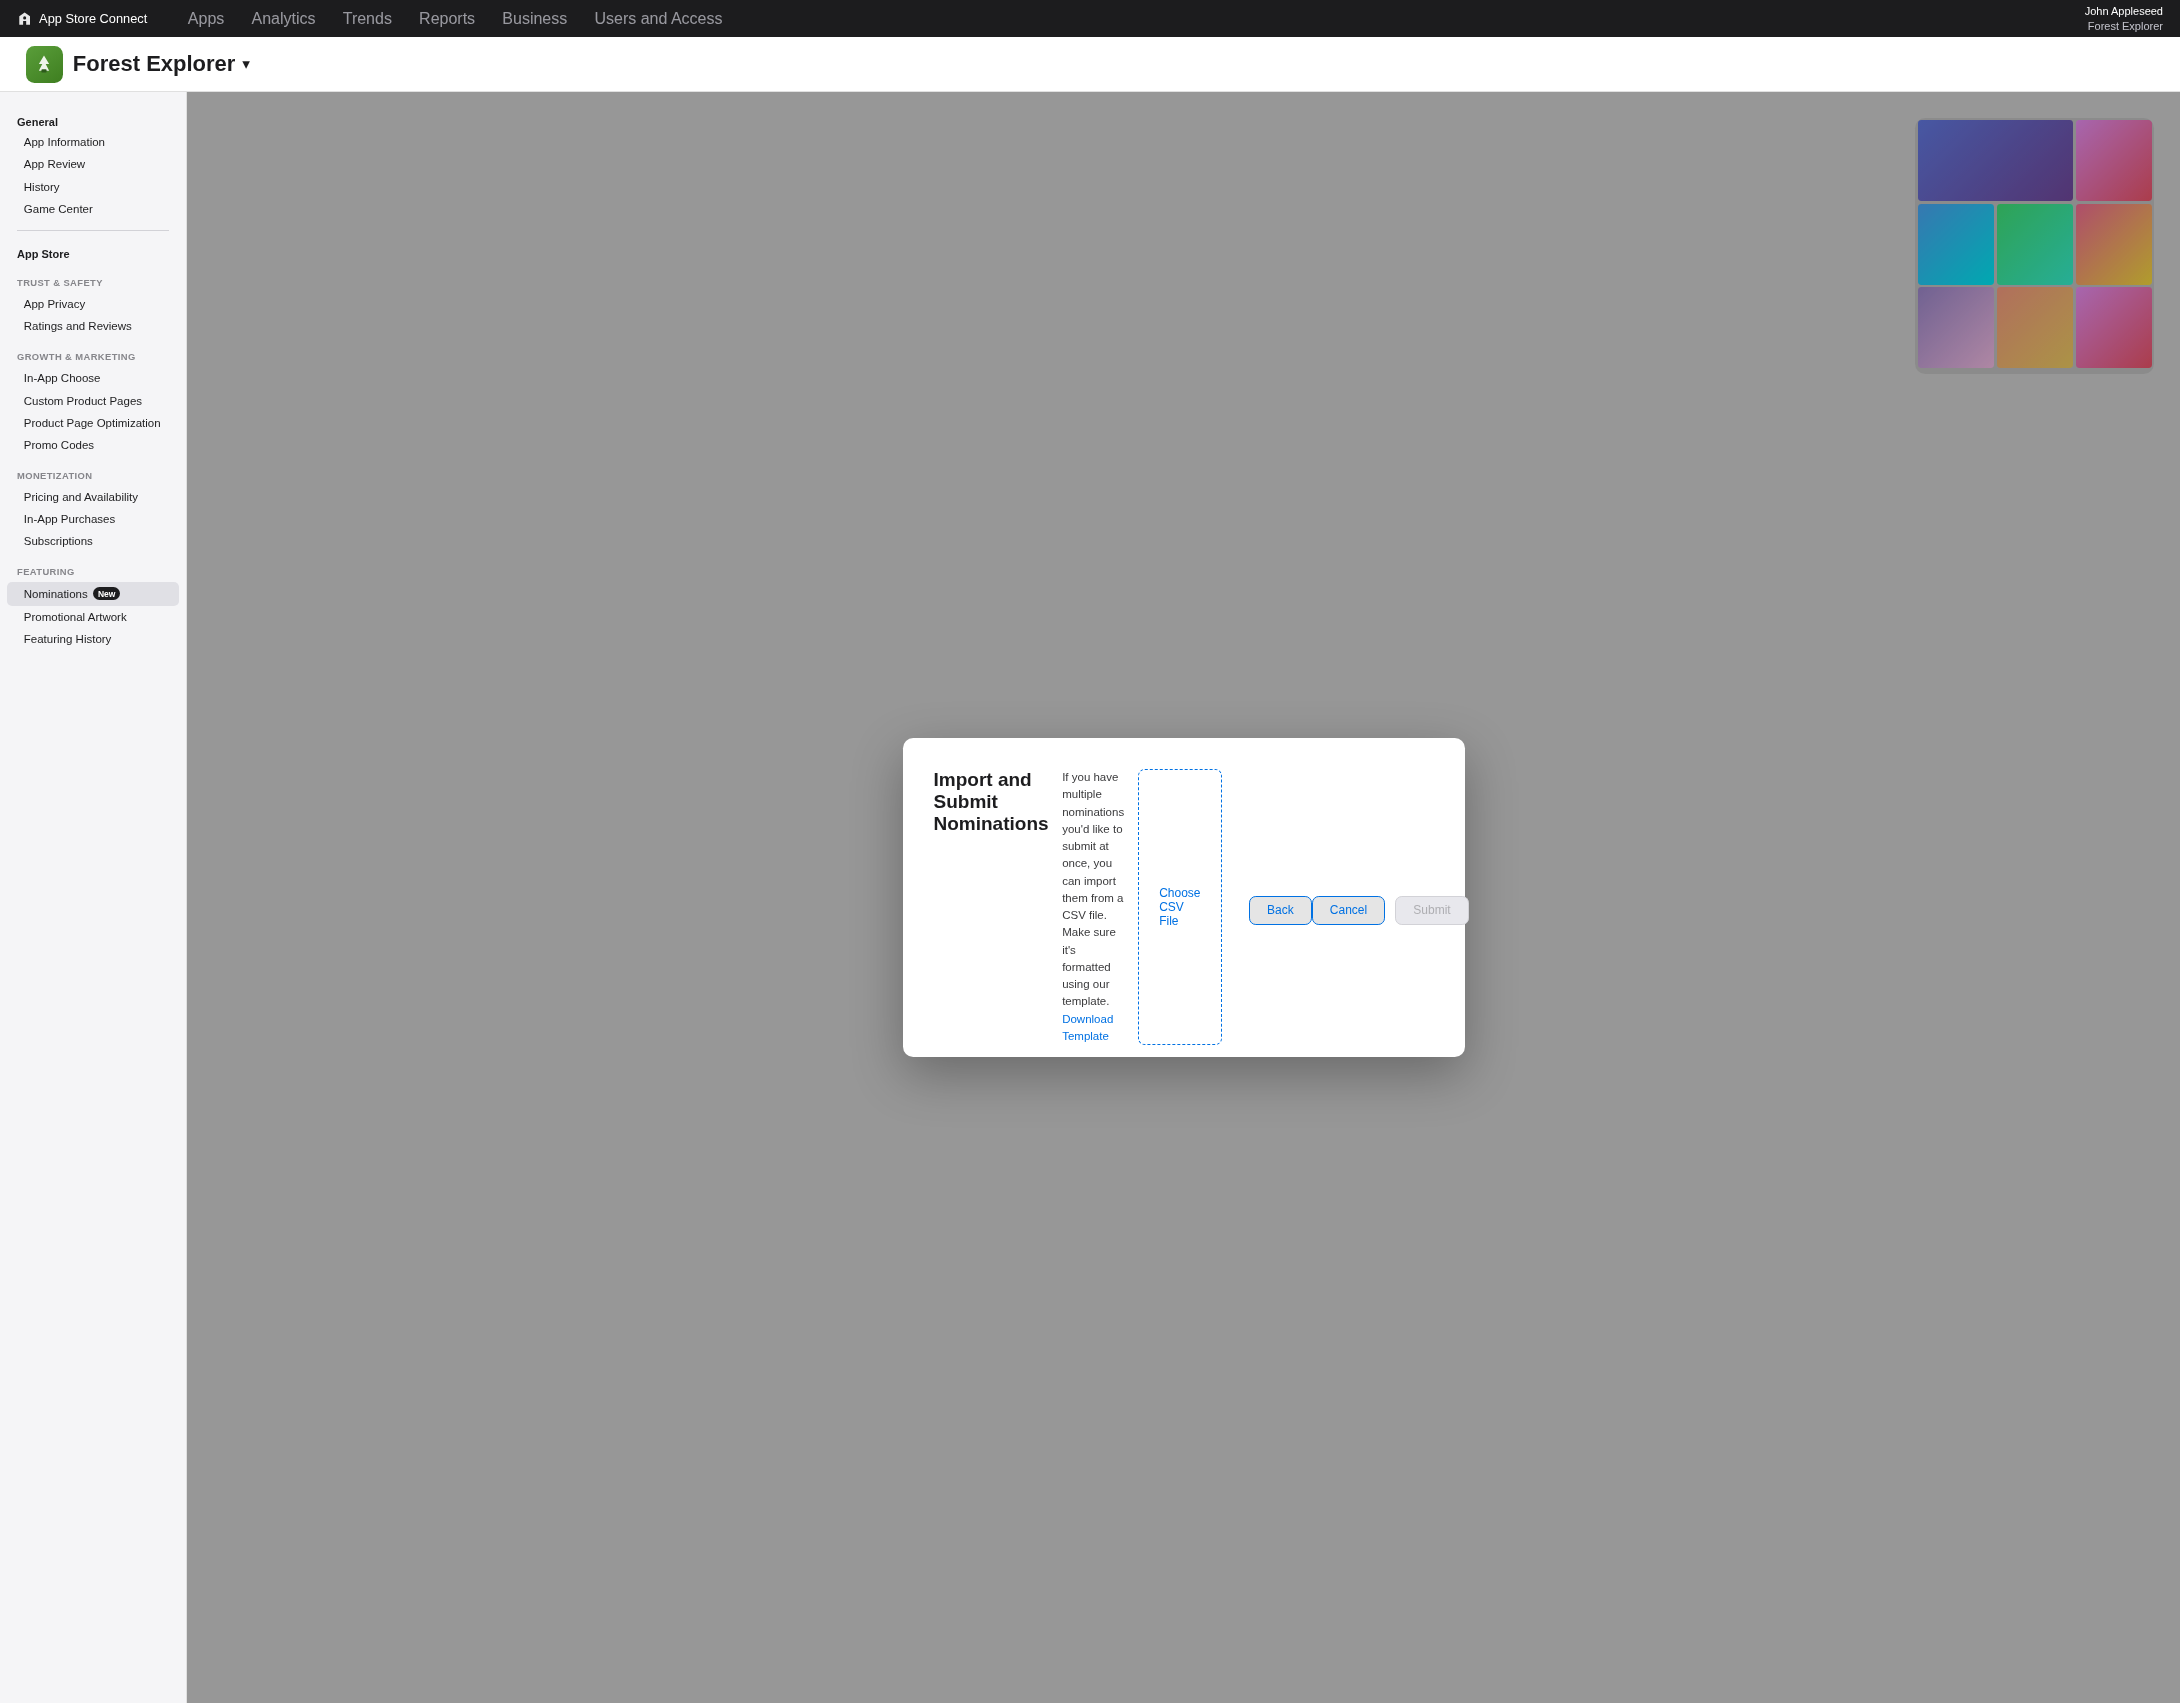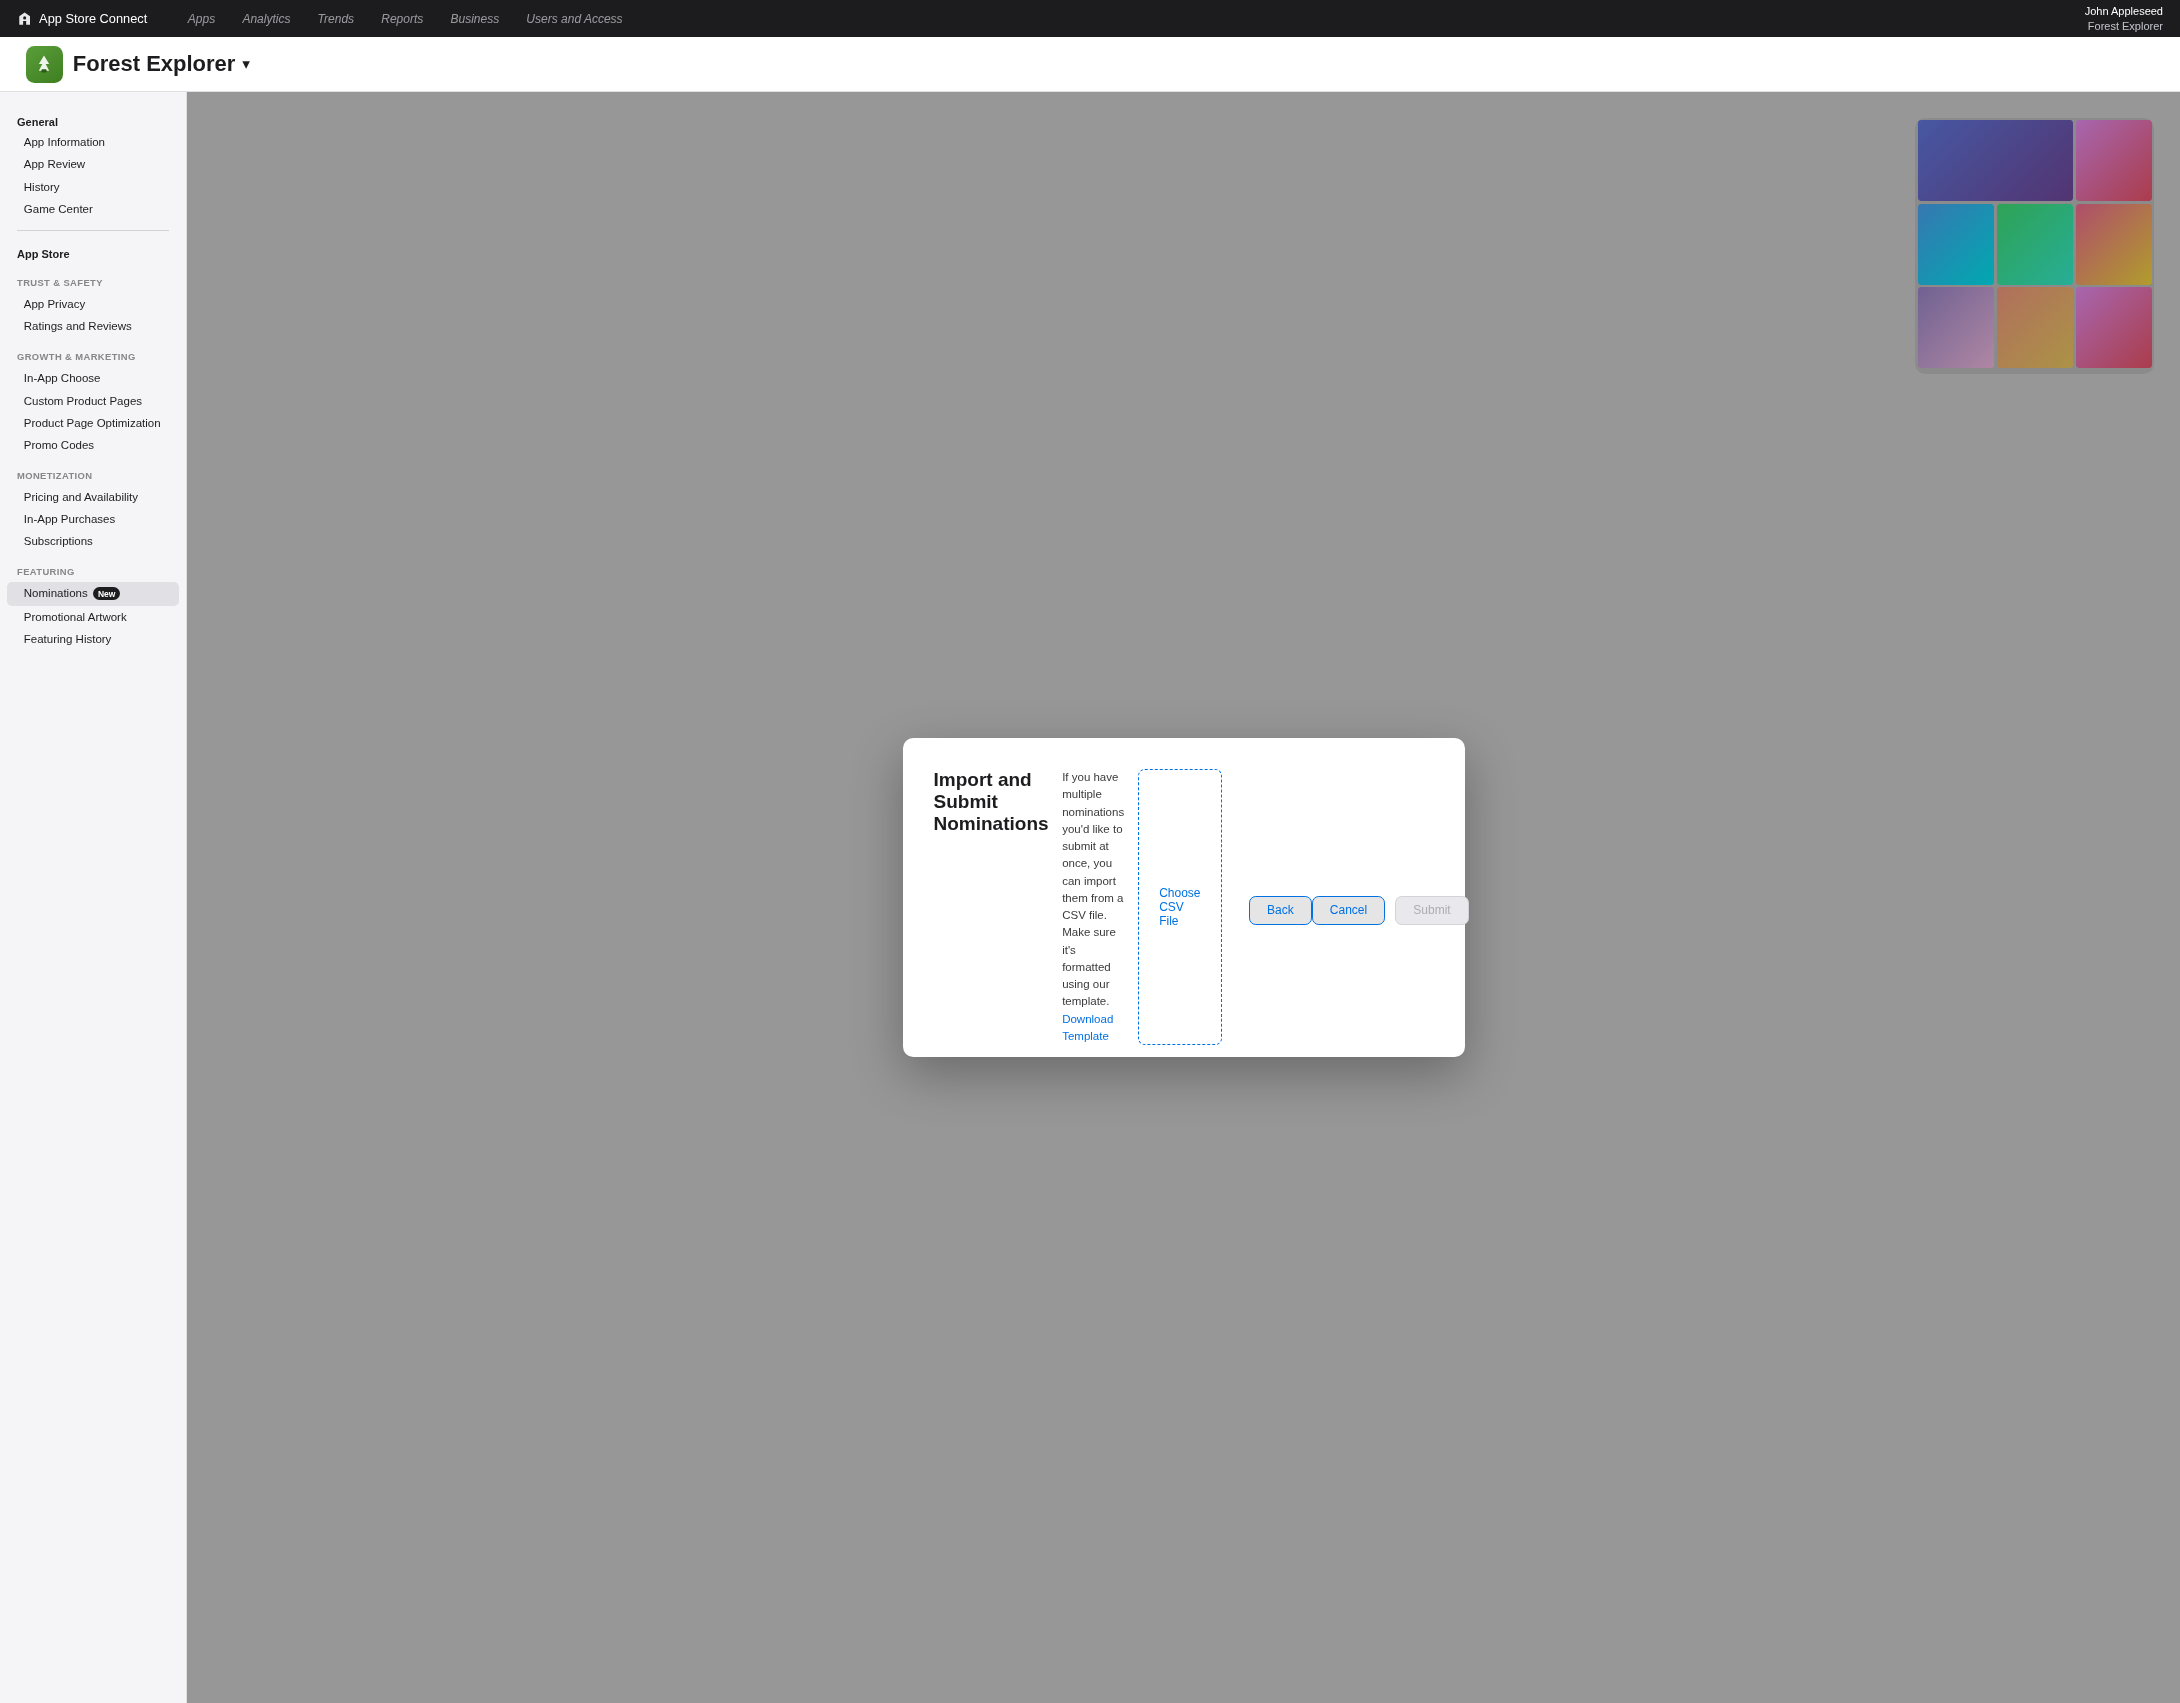--- a/index.html
+++ b/index.html
@@ -34,28 +34,27 @@
       width: 15.3px;
       height: 15.3px;
     }
     .top-nav-links {
       display: flex;
       flex: 1;
       gap: 0;
     }
     .top-nav-link {
       color: #ebebf599;
-      font-size: 12px;
+      font-size: 16px;
       padding: 0 13.6px;
       height: 37px;
       display: flex;
       align-items: center;
       cursor: pointer;
       white-space: nowrap;
-      font-style: italic;
     }
     .top-nav-user {
       color: #ebebf5cc;
       font-size: 11px;
       text-align: right;
       line-height: 1.3;
       cursor: pointer;
       white-space: nowrap;
     }
     .top-nav-user .name { color: #fff; font-size: 11px; }
@@ -144,20 +143,21 @@
       padding: 13.6px 17px 5.1px;
     }
     .sidebar-group-title {
       font-size: 11px;
       font-weight: 600;
       color: #1d1d1f;
       padding: 6.8px 17px 3.4px;
     }
     .sidebar-item {
       display: flex;
+      align-items: center;
       padding: 5.1px 17px;
       font-size: 11.5px;
       color: #1d1d1f;
       cursor: pointer;
       border-radius: 5.1px;
       margin: 0 6.8px;
     }
     .sidebar-item.active {
       background: #e0e0e5;
       font-weight: 500;

